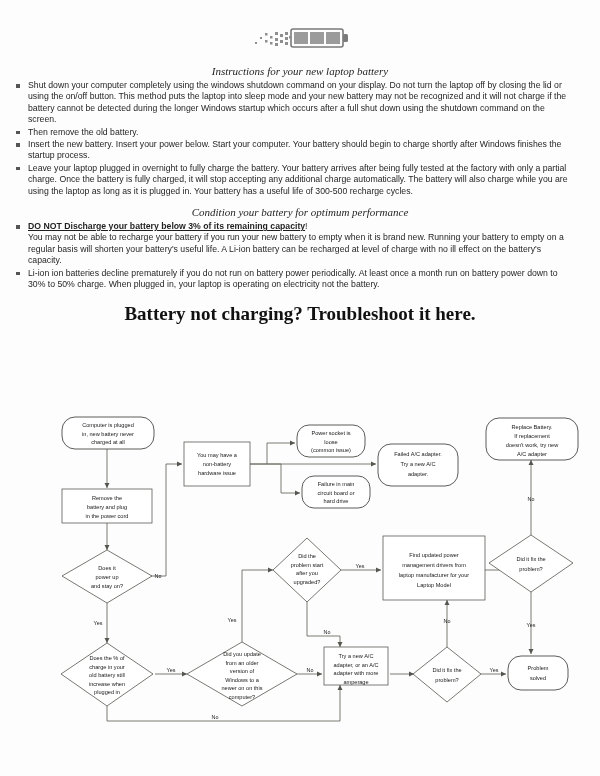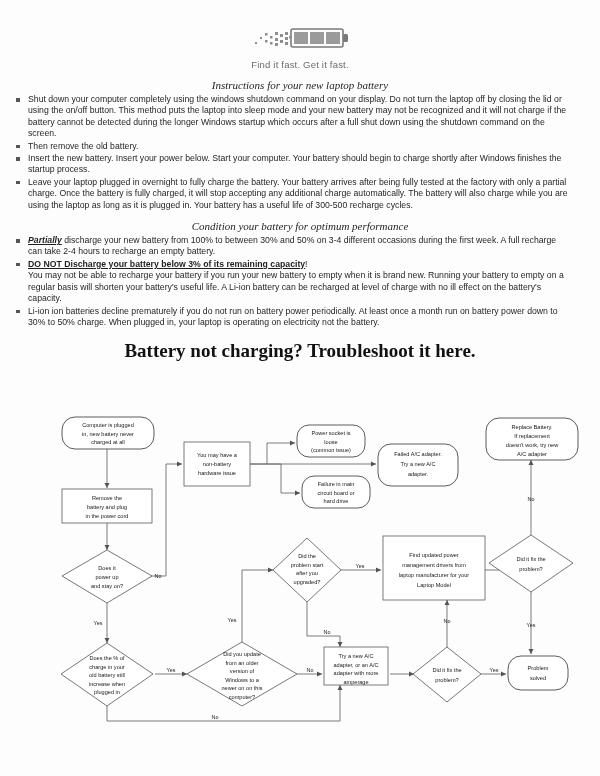--- a/index.html
+++ b/index.html
@@ -100,34 +100,32 @@
           <rect x="25" y="10" width="2.5" height="2.5"></rect>
             <rect x="25" y="16" width="2.5" height="2.5"></rect>
           <rect x="20" y="7" width="2.5" height="2.5"></rect>
             <rect x="20" y="14" width="2.5" height="2.5"></rect>
           <rect x="15" y="11" width="2" height="2"></rect>
             <rect x="10" y="16" width="2" height="2"></rect>
           <rect x="44" y="10" width="2.5" height="2.5"></rect>
         </g>
       </svg>
     </div>
-    <div class="tagline">Find it fast. Get it fast.</div>
   </div>
 
   <h2 class="sec">Instructions for your new laptop battery</h2>
   <ul class="bl">
     <li>Shut down your computer completely using the windows shutdown command on your display. Do not turn the laptop off by closing the lid or using the on/off button. This method puts the laptop into sleep mode and your new battery may not be recognized and it will not charge if the battery cannot be detected during the longer Windows startup which occurs after a full shut down using the shutdown command on the screen.</li>
     <li>Then remove the old battery.</li>
     <li>Insert the new battery. Insert your power below.  Start your computer. Your battery should begin to charge shortly after Windows finishes the startup process.</li>
     <li>Leave your laptop plugged in overnight to fully charge the battery. Your battery arrives after being fully tested at the factory with only a partial charge. Once the battery is fully charged, it will stop accepting any additional charge automatically. The battery will also charge while you are using the laptop as long as it is plugged in.  Your battery has a useful life of 300-500 recharge cycles.</li>
   </ul>
 
   <h2 class="sec">Condition your battery for optimum performance</h2>
   <ul class="bl">
-    <li><span class="u-italic">Partially</span><span> discharge your new battery from 100% to between 30% and 50% on 3-4 different occasions during the first week. A full recharge can take 2-4 hours to recharge an empty battery.</span></li>
     <li><span class="u-bold">DO NOT Discharge your battery below 3% of its remaining capacity</span><span>!</span><span class="sub">You may not be able to recharge your battery if you run your new battery to empty when it is brand new. Running your battery to empty on a regular basis will shorten your battery's useful life. A Li-ion battery can be recharged at level of charge with no ill effect on the battery's capacity.</span></li>
     <li>Li-ion ion batteries decline prematurely if you do not run on battery power periodically. At least once a month run on battery power down to 30% to 50% charge. When plugged in, your laptop is operating on electricity not the battery.</li>
   </ul>
 
   <h2 class="tshoot">Battery not charging? Troubleshoot it here.</h2>
 
   <div class="chart">
   <svg width="600" height="372" viewBox="0 0 600 372">
     <defs>
       <marker id="ar" markerWidth="7" markerHeight="7" refX="6" refY="3" orient="auto">

